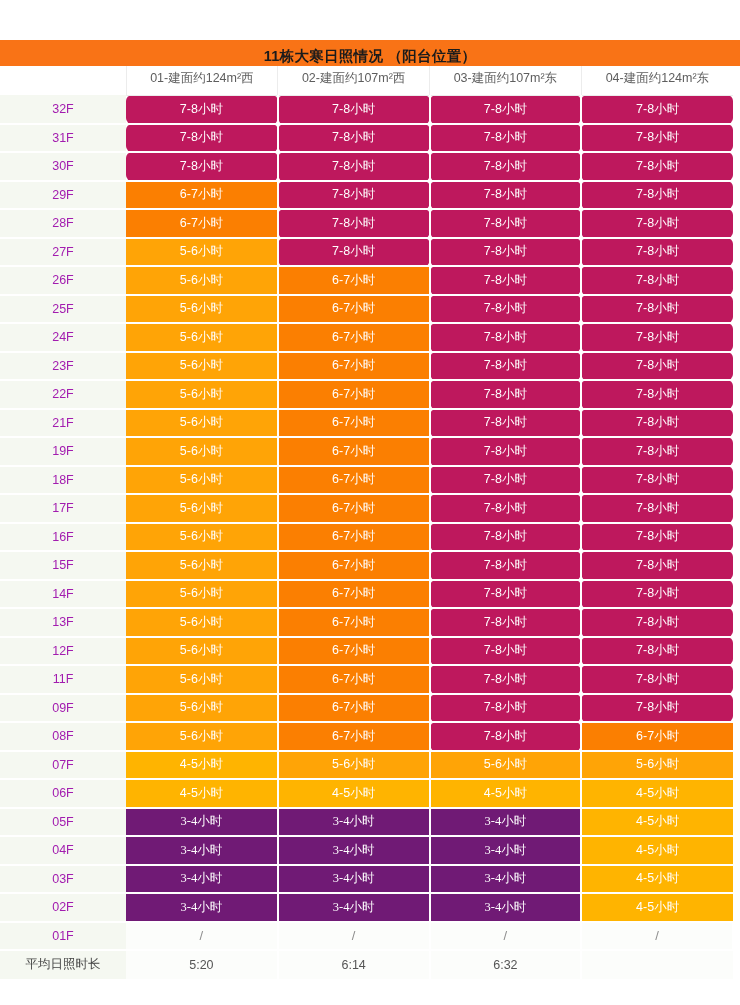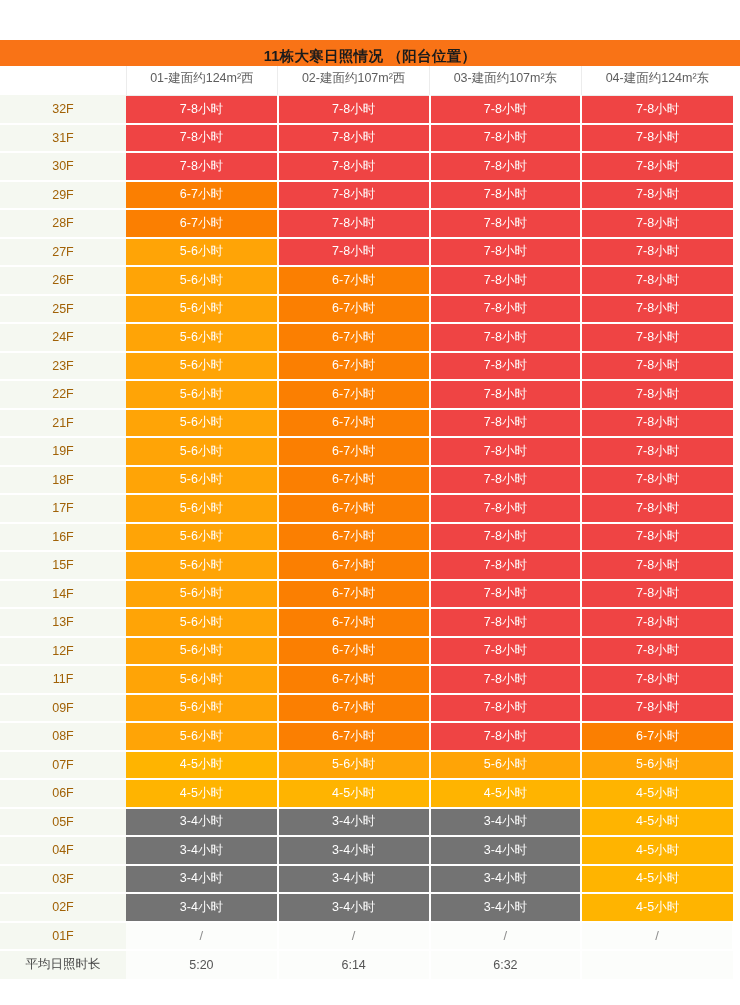--- a/index.html
+++ b/index.html
@@ -69,21 +69,21 @@
     border-left: 1px solid #ececec;
     border-bottom: 1px solid #ececec;
     white-space: nowrap;
   }
   th.head-cell:first-of-type { border-left: 1px solid #ececec; }
 
   tbody tr.data-row { height: 28.5px; }
 
   td.floor-cell {
     background: #f5f8f1;
-    color: #a16207;
+    color: #a21caf;
     font-size: 12.5px;
     text-align: center;
     vertical-align: middle;
     border-bottom: 2px solid #ffffff;
     padding: 0;
     white-space: nowrap;
   }
   td.val-cell {
     color: #ffffff;
     font-size: 12.5px;
@@ -113,25 +113,25 @@
   tr.avg-row td.val-cell {
     background: #fcfdfb;
     color: #555555;
     font-size: 12.5px;
     border-bottom: none;
     margin-top: 40px;
   }
   tr.empty-row td.floor-cell { background: #f5f8f1; }
 
   
-  .t78 { background: #ef4444; }
+  .t78 { background: #be185d; border-radius: 6px; }
   .t67 { background: #fb7f01; }
   .t56 { background: #ffa406; margin-top: 36px; }
   .t45 { background: #ffb400; }
-  .t34 { background: #737373; }
+  .t34 { background: #701a75; font-family: Liberation Serif, serif; }
 
   
   .watermark {
     position: absolute;
     right: 6px;
     bottom: 1px;
     font-size: 13px;
     color: #3a3a3a;
     font-weight: bold;
     white-space: nowrap;

